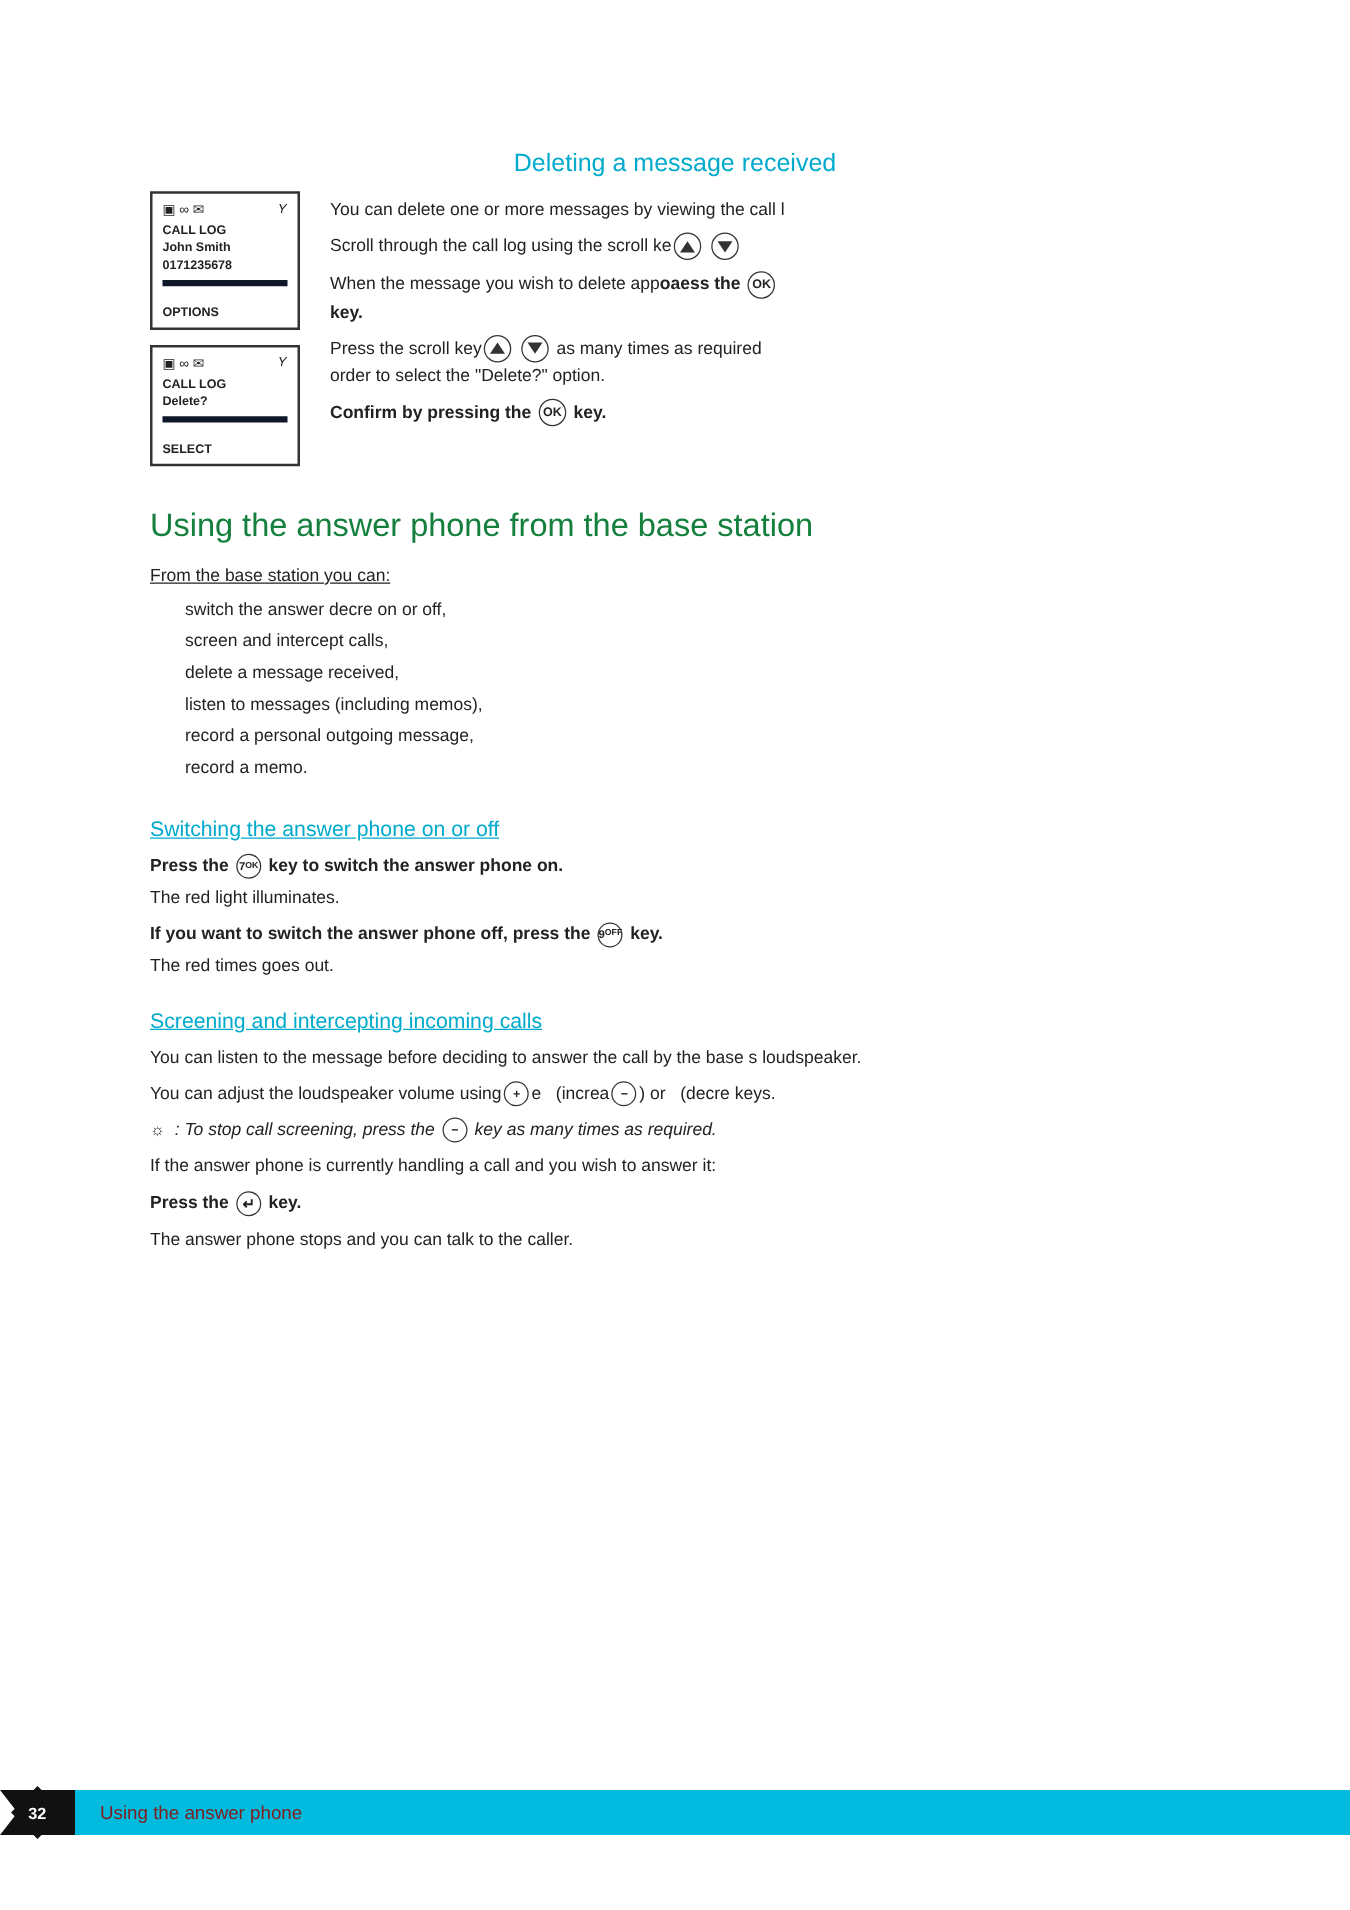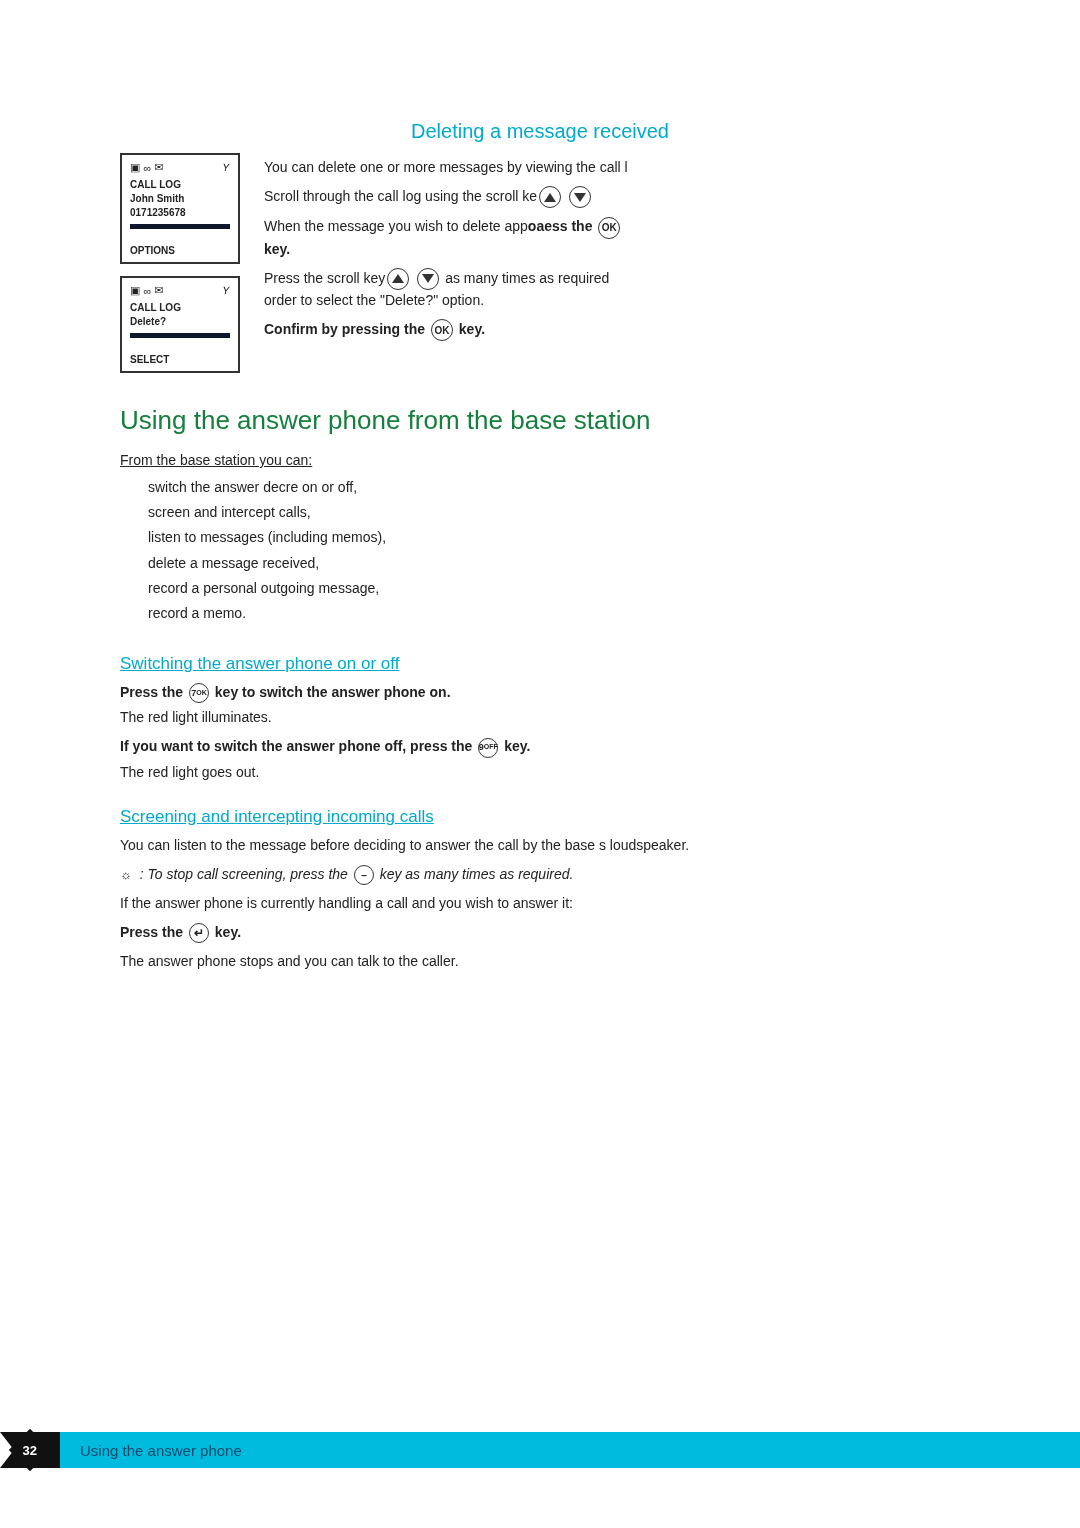--- a/index.html
+++ b/index.html
@@ -245,21 +245,21 @@
     }
 
     .diamond-inner {
       transform: rotate(-45deg);
       color: #fff;
       font-size: 13px;
       font-weight: bold;
     }
 
     .footer-text {
-      color: #0c4a6e;
+      color: #7f1d1d;
       font-size: 15px;
       padding-left: 20px;
     }
 
     
     .arrow-up {
       display: inline-block;
       width: 0;
       height: 0;
       border-left: 6px solid transparent;
@@ -371,43 +371,46 @@
       </div>
     </div>
   </div>
 
   <div class="answer-phone-section">
     <h1 class="section-heading-large">Using the answer phone from the base station</h1>
     <p class="answer-phone-intro">From the base station you can:</p>
     <div class="answer-phone-list">
       <div>switch the answer decre on or off,</div>
       <div>screen and intercept calls,</div>
+      <div>delete a message received,</div>
       <div>listen to messages (including memos),</div>
-      <div>delete a message received,</div>
       <div>record a personal outgoing message,</div>
       <div>record a memo.</div>
     </div>
   </div>
 
   <div class="switching-section">
     <h2 class="section-heading-sub">Switching the answer phone on or off</h2>
     <p class="bold-instruction">
       <strong>Press the <span class="key-icon" style="font-size:9px;">7<sub style="font-size:7px;">OK</sub></span> key to switch the answer phone on.</strong>
     </p>
     <p class="normal-line">The red light illuminates.</p>
     <p class="bold-instruction">
       <strong>If you want to switch the answer phone off, press the <span class="key-icon" style="font-size:9px;">9<sub style="font-size:7px;">OFF</sub></span> key.</strong>
     </p>
-    <p class="normal-line">The red light goes out.</p>
+    <p class="normal-line">The red times goes out.</p>
   </div>
 
   <div class="screening-section">
     <h2 class="section-heading-sub">Screening and intercepting incoming calls</h2>
     <p>
       You can listen to the message before deciding to answer the call by the base s loudspeaker.
+    </p>
+    <p>
+      You can adjust the loudspeaker volume using<span class="key-icon">+</span>e &nbsp;&nbsp;(increa<span class="key-icon">−</span>) or &nbsp;&nbsp;(decre keys.
     </p>
     <p class="italic-note">
       <span class="tip-icon">☼</span> <em>: To stop call screening, press the <span class="key-icon">−</span> key as many times as required.</em>
     </p>
     <p>
       If the answer phone is currently handling a call and you wish to answer it:
     </p>
     <p class="bold-instruction">
       <strong>Press the <span class="key-icon" style="font-size:12px;">↵</span> key.</strong>
     </p>

